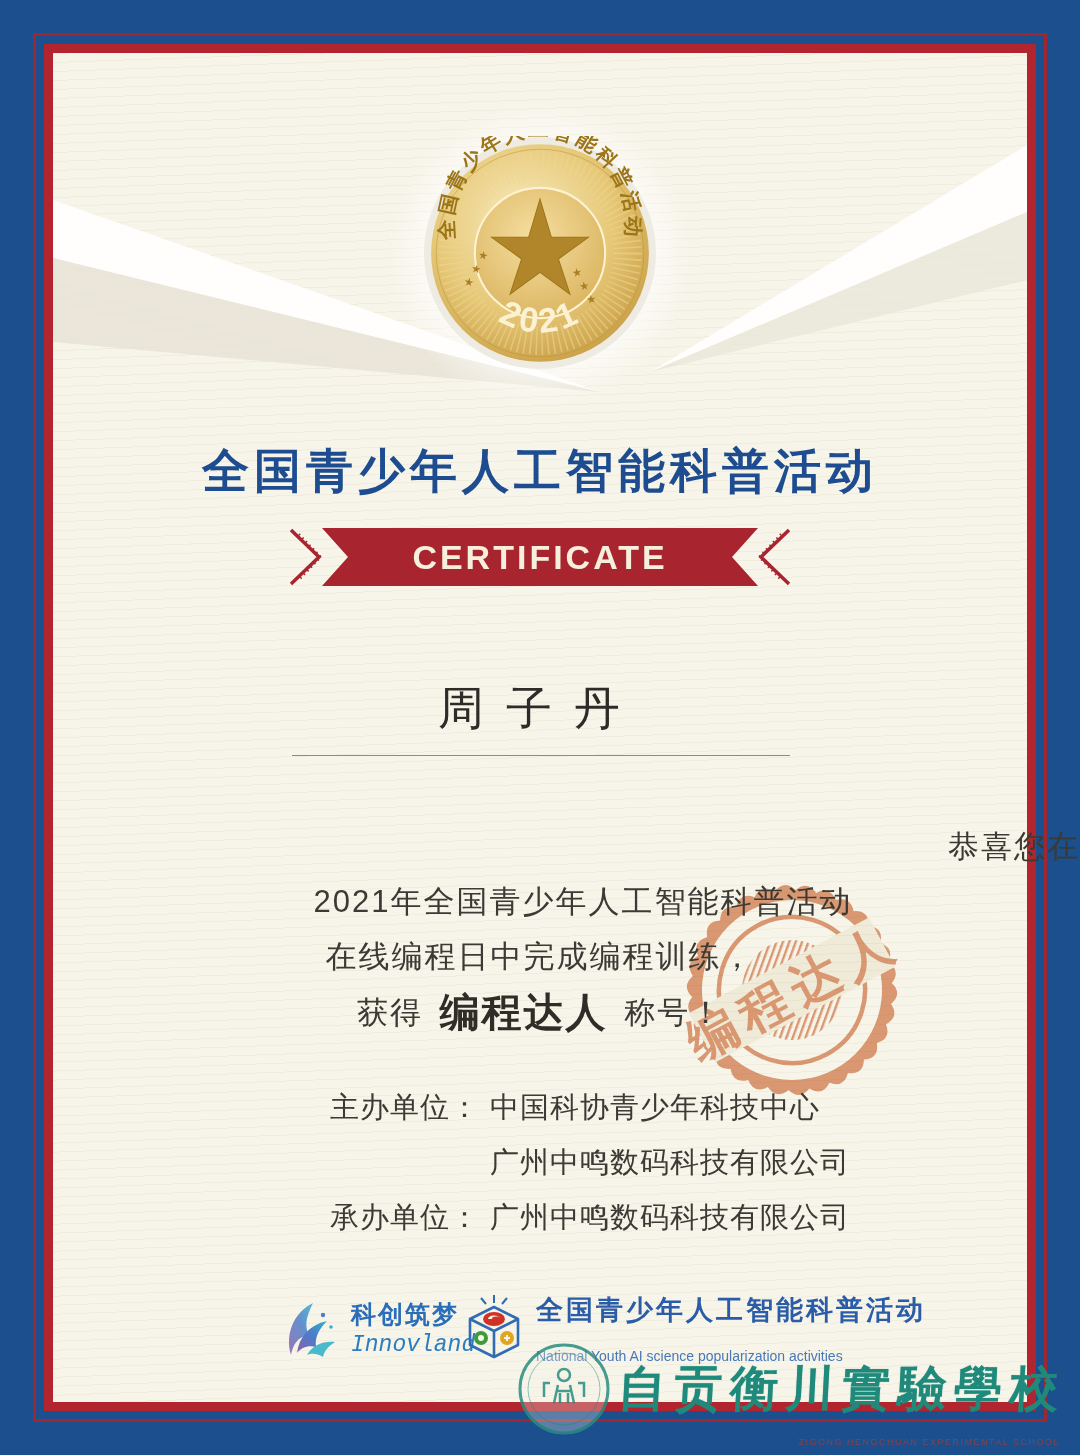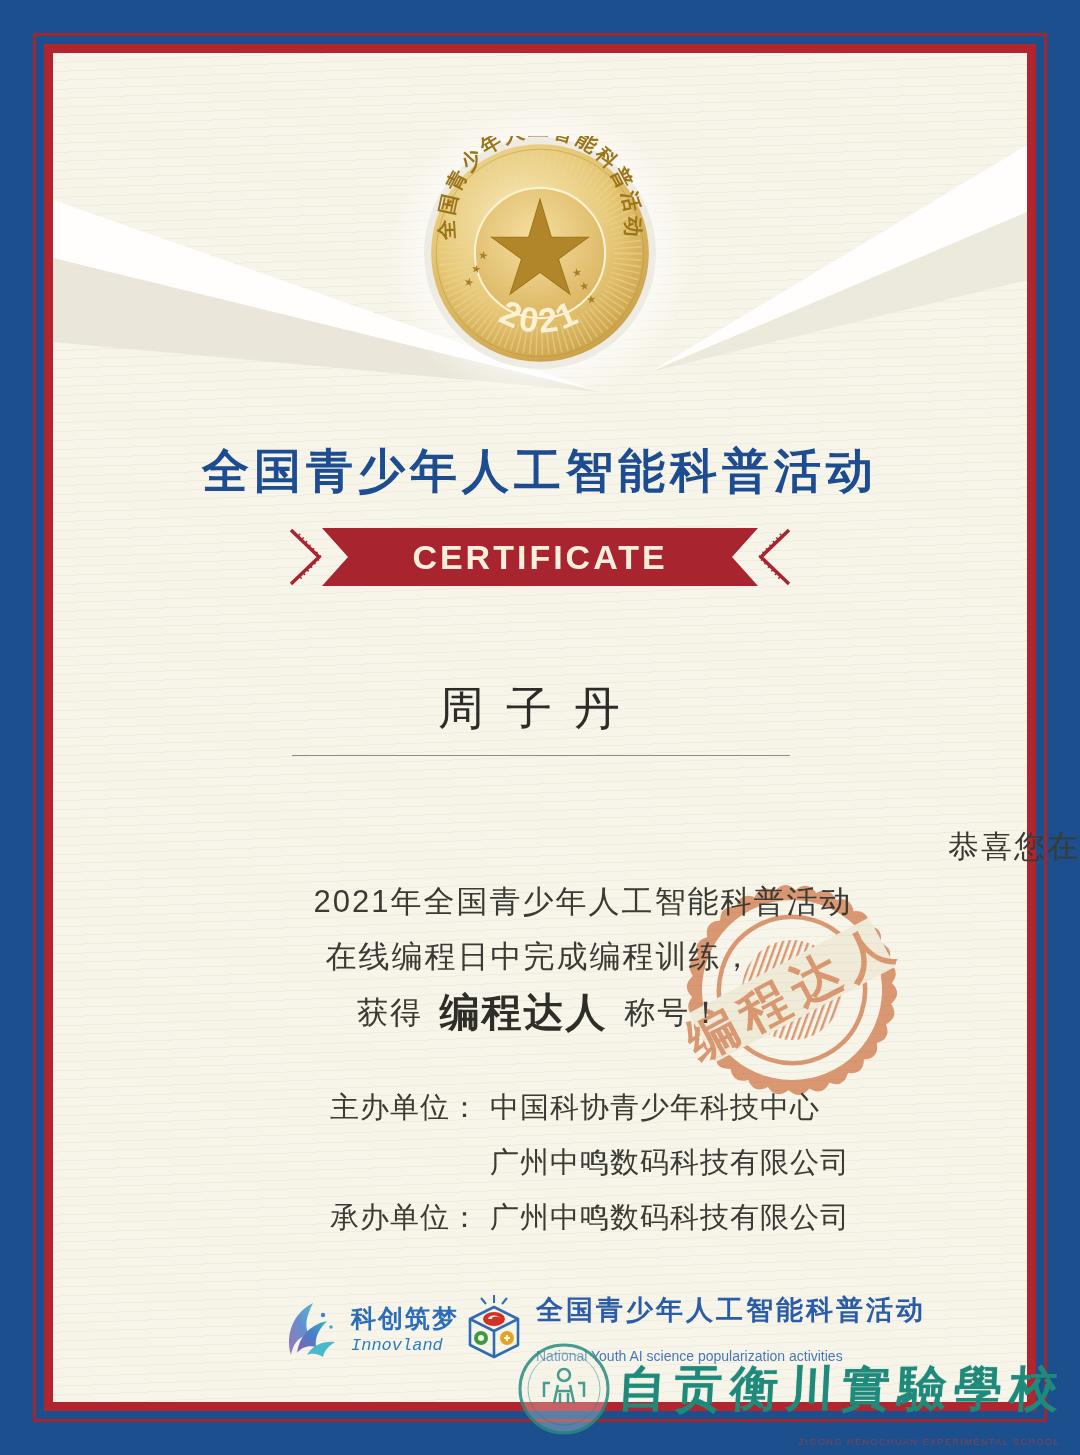--- a/index.html
+++ b/index.html
@@ -39,21 +39,21 @@
   .stamp{position:absolute;left:680px;top:878px;width:224px;height:224px;opacity:.82;mix-blend-mode:multiply;}
   
   .org-block{position:absolute;left:310px;top:1080px;font-size:29px;color:#3b3a35;letter-spacing:1px;margin-left:20px;}
   .org-row{display:flex;line-height:55px;}
   .org-label{width:160px;flex:none;}
   
   .foot-logo{position:absolute;display:flex;align-items:center;}
   .innovland{left:283px;top:1297px;font-family:Liberation Mono, monospace;}
   .innovland .txt{margin-left:8px;}
   .innovland .cn{font-size:25px;font-weight:bold;color:#2a6db8;letter-spacing:2px;}
-  .innovland .en{font-size:17px;font-style:italic;color:#2a7ec0;margin-top:1px;}
+  .innovland .en{font-size:23px;font-style:italic;color:#2a7ec0;margin-top:1px;}
   .activity{left:462px;top:1292px;}
   .activity .txt{margin-left:10px;}
   .activity .cn{font-size:27px;font-weight:bold;color:#2a5ca8;letter-spacing:3px;}
   .activity .en{font-size:14px;color:#4878b8;margin-top:20px;}
   
   .school{position:absolute;right:14px;bottom:18px;display:flex;align-items:center;z-index:5;}
   .school-name{font-family:"DejaVu Serif","Liberation Serif",serif;font-weight:bold;font-size:48px;
     color:#1f8a7b;letter-spacing:8px;text-shadow:0 0 1px rgba(31,138,123,.6);transform:skewX(-3deg);}
   .school-sub{position:absolute;right:20px;bottom:8px;font-size:9px;color:#a23f38;letter-spacing:1.5px;
     opacity:.8;filter:blur(.3px);white-space:nowrap;}

